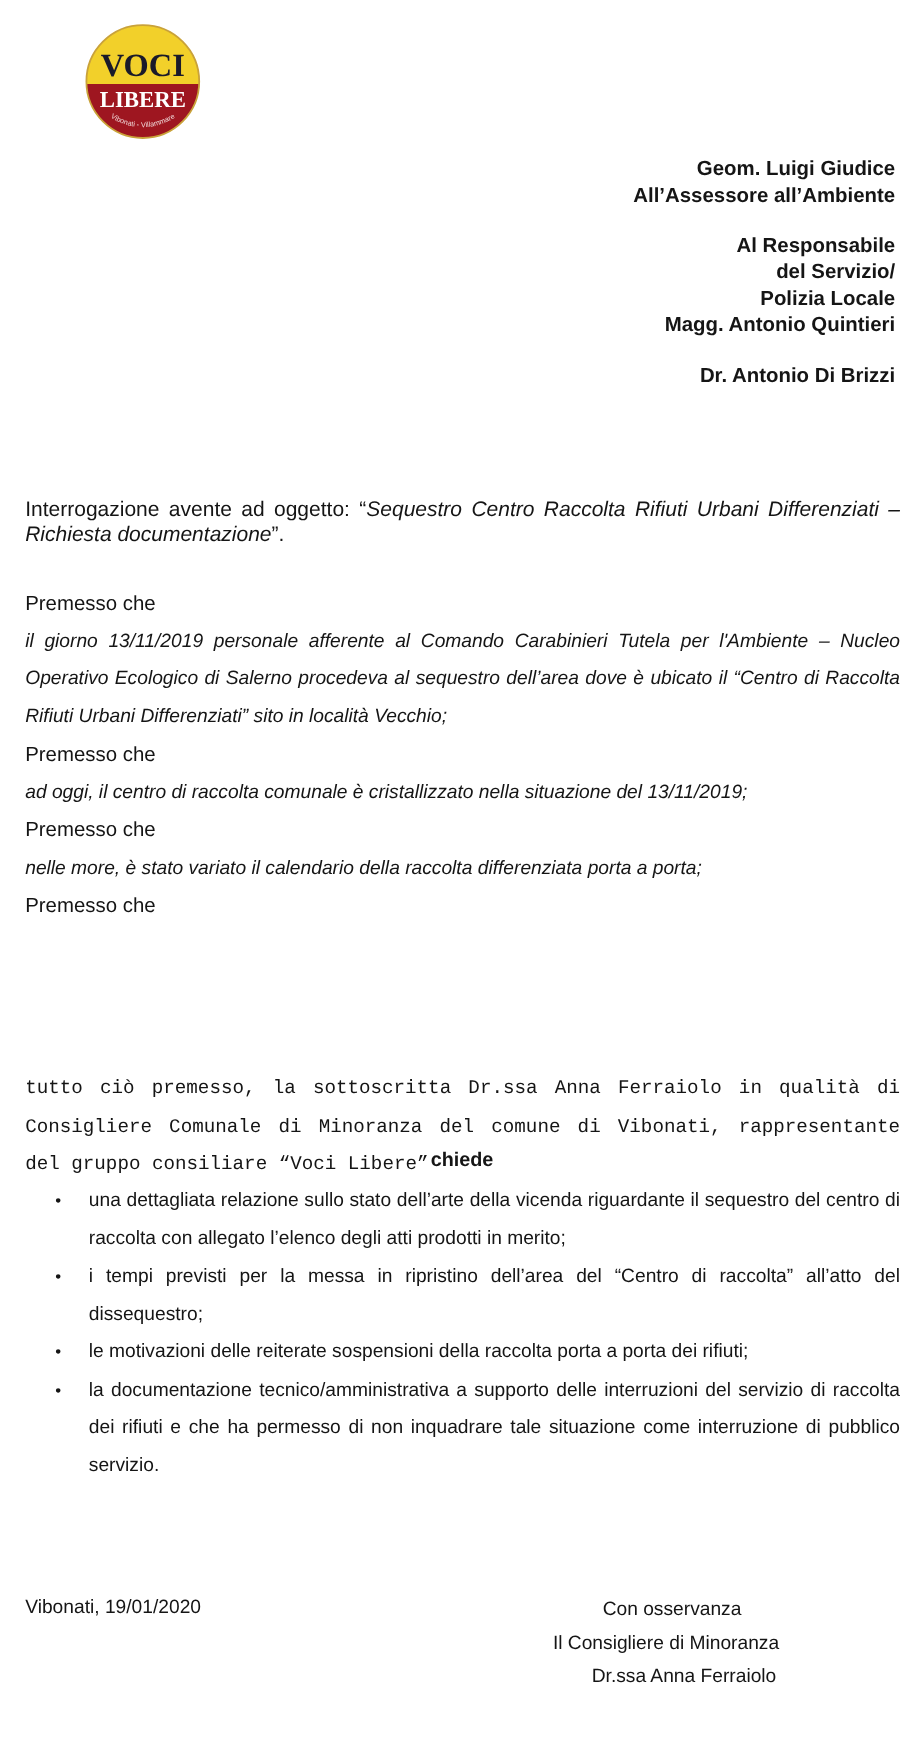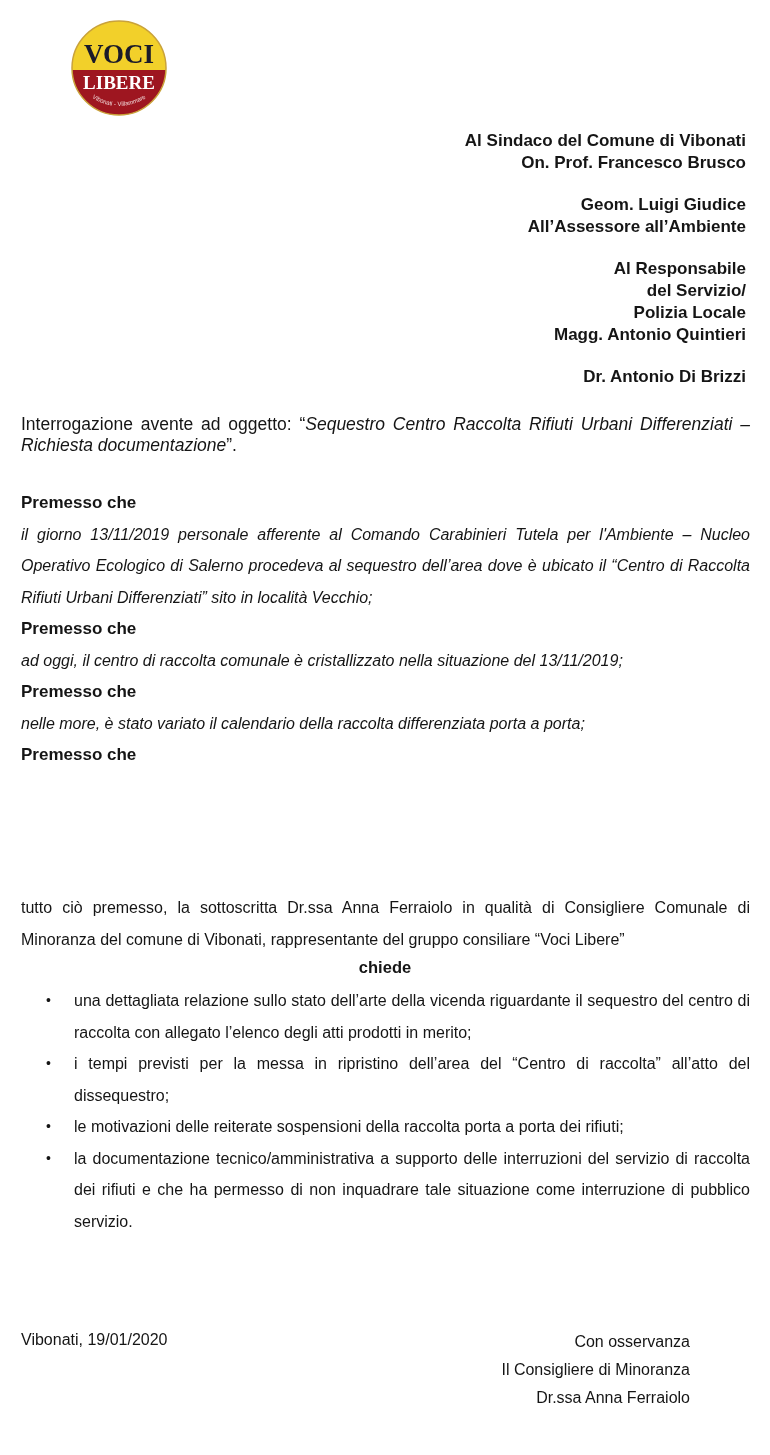--- a/index.html
+++ b/index.html
@@ -17,41 +17,41 @@
   .subject {
     position: absolute; left: 21px; top: 414px; width: 729px;
     font-weight: normal; font-size: 17.5px; line-height: 21px;
     text-align: justify; text-align-last: left;
   }
   .subject i { font-style: italic; }
   .body-text {
     position: absolute; left: 21px; top: 487px; width: 729px;
     font-size: 16px; line-height: 31.5px;
   }
-  .body-text .heading { font-weight: bold; font-size: 17px; }
+  .body-text .heading { font-weight: normal; font-size: 17px; }
   .body-text .para { text-align: justify; }
   .body-text .para.last-left { text-align-last: left; font-style: italic; }
   .closing {
     position: absolute; left: 21px; top: 892px; width: 729px;
-    font-size: 16px; line-height: 31.5px; text-align: justify;
+    font-size: 16px; line-height: 31.5px; text-align: justify; font-family: Liberation Mono, monospace;
   }
   .chiede {
     position: absolute; left: 0; width: 770px; top: 955px;
     text-align: center; font-weight: bold; font-size: 16.5px; line-height: 24px;
   }
   .requests {
     position: absolute; left: 44px; top: 985px; width: 706px;
     margin: 0; padding: 0; list-style: none; font-size: 16px; line-height: 31.5px;
   }
   .requests li { position: relative; padding-left: 30px; text-align: justify; }
   .requests li .bullet { position: absolute; left: 2px; top: 0; font-size: 14px; }
   .date { position: absolute; left: 21px; top: 1328px; font-size: 16px; line-height: 24px; }
   .signature {
     position: absolute; left: 430px; top: 1328px; width: 260px;
-    text-align: right; font-size: 16px; line-height: 28px;
+    text-align: center; font-size: 16px; line-height: 28px;
   }
   .signature .sig-title { margin-left: -10px; }
   .signature .sig-name { margin-left: 20px; }
 </style>
 </head>
 <body>
 
 <div class="logo">
   <svg width="110" height="104" viewBox="0 0 110 104">
     <defs>
@@ -67,24 +67,20 @@
     <circle cx="55" cy="52" r="47" fill="none" id="logo-rim" stroke-width="1.5" stroke="#c9a23a"></circle>
     <text x="55" y="47" text-anchor="middle" font-family="Liberation Serif, serif" font-weight="bold" font-size="27" id="logo-top-text" fill="#1a1a2a">VOCI</text>
     <text x="55" y="73" text-anchor="middle" font-family="Liberation Serif, serif" font-weight="bold" font-size="19" id="logo-bottom-text" fill="#ffffff">LIBERE</text>
     <text font-family="Liberation Sans, sans-serif" font-size="6" fill="#f0d8d8">
       <textPath href="#arcPath" startOffset="50%" text-anchor="middle">Vibonati - Villammare</textPath>
     </text>
   </svg>
 </div>
 
 <div class="recipients" id="recipients">
-    <div class="block">
-      <div>Al Sindaco del Comune di Vibonati</div>
-      <div>On. Prof. Francesco Brusco</div>
-    </div>
     <div class="block">
       <div>Geom. Luigi Giudice</div>
       <div>All’Assessore all’Ambiente</div>
     </div>
     <div class="block">
       <div>Al Responsabile</div>
       <div>del Servizio/</div>
       <div>Polizia Locale</div>
       <div>Magg. Antonio Quintieri</div>
     </div>

